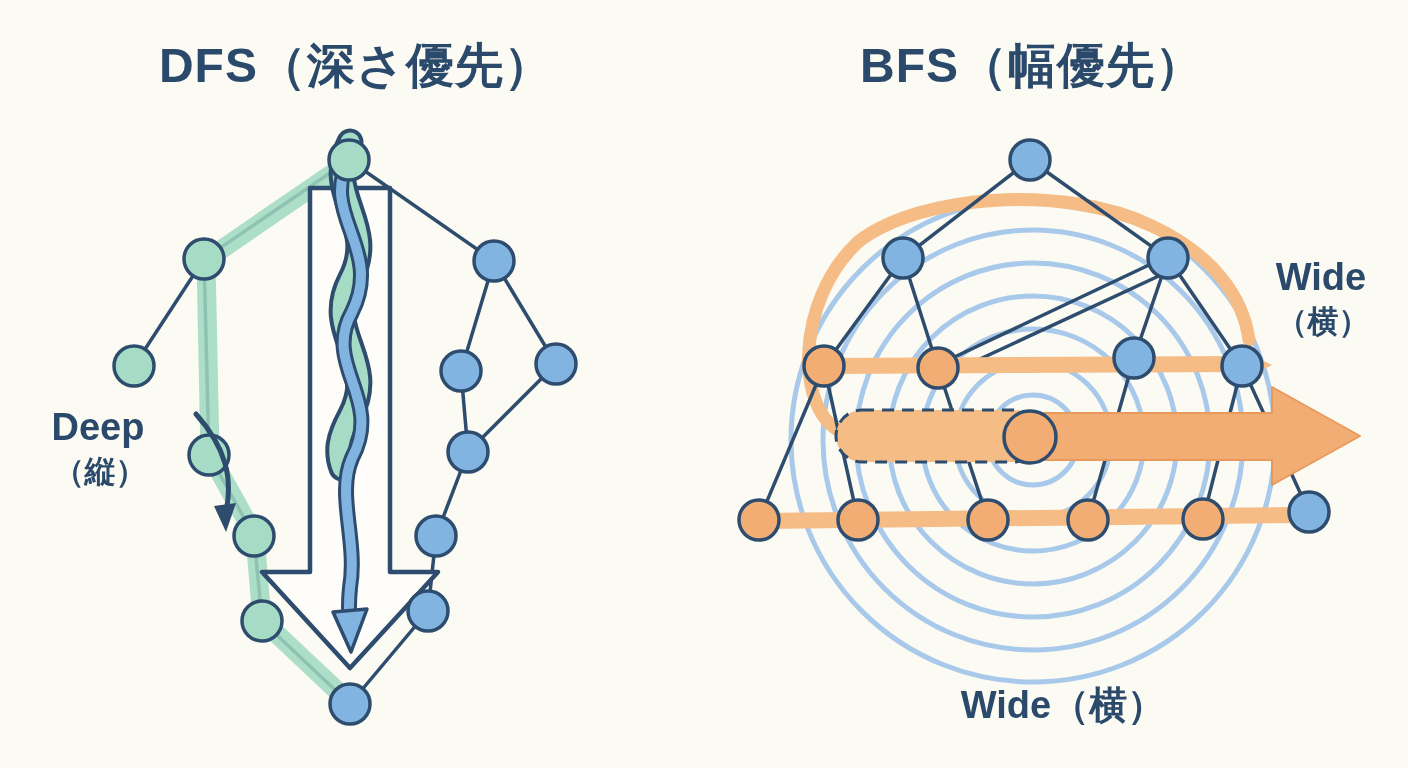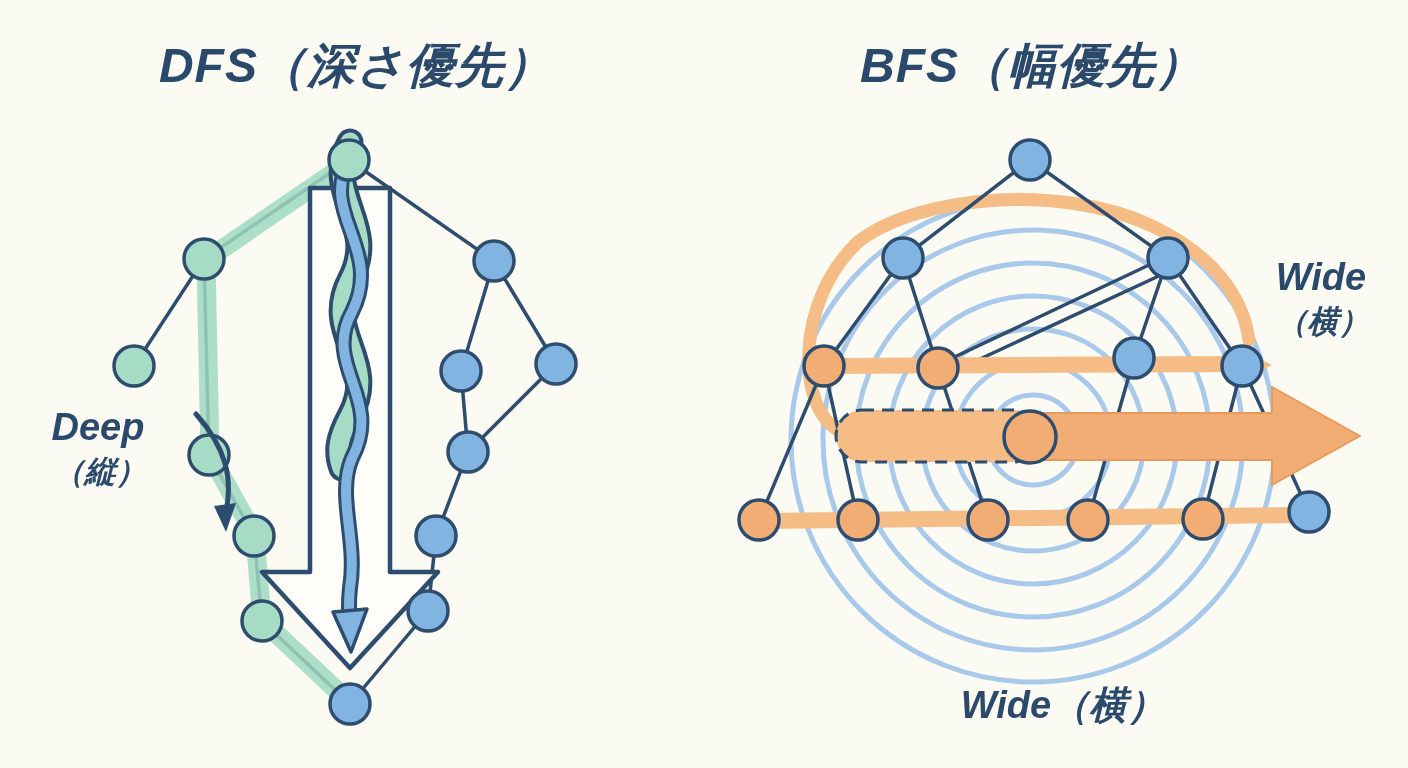--- a/index.html
+++ b/index.html
@@ -1,21 +1,21 @@
 <!DOCTYPE html>
 <html><head>
 <meta charset="utf-8">
 <style>
   html,body{margin:0;padding:0;}
   body{
     width:1408px;height:768px;overflow:hidden;
     background:#fbfaf3;
     font-family:"Liberation Sans", sans-serif;
   }
-  .canvas{position:relative;width:1408px;height:768px;font-style:italic;}
+  .canvas{position:relative;width:1408px;height:768px;}
   svg{display:block;}
   .title-text{
     font-family:"Liberation Sans", sans-serif;
     font-size:48px;font-weight:700;fill:#2b4a6b;letter-spacing:1px;
   }
   .side-label-big{
     font-family:"Liberation Sans", sans-serif;
     font-size:38px;font-weight:700;fill:#2b4a6b;
   }
   .side-label-small{

